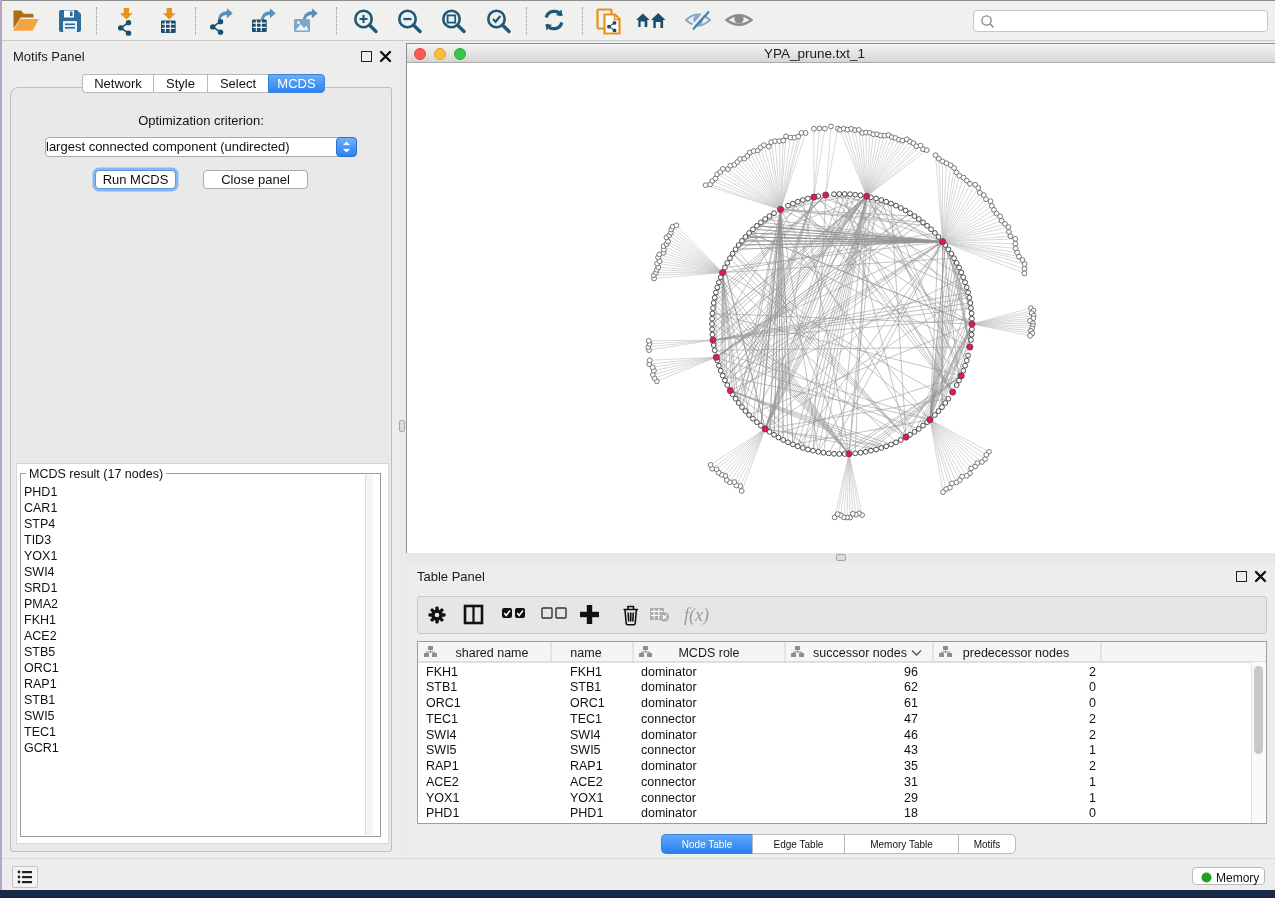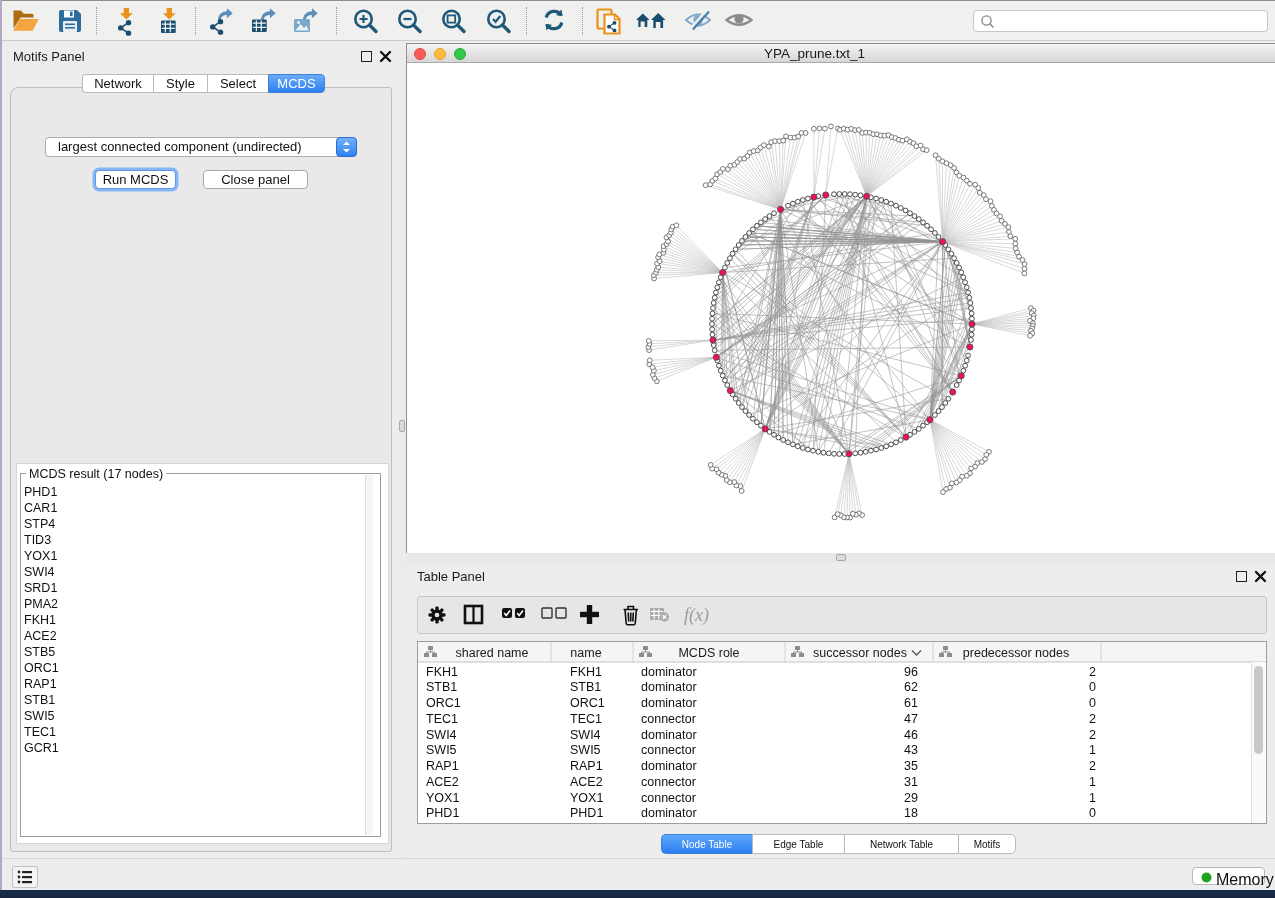--- a/index.html
+++ b/index.html
@@ -16,21 +16,21 @@
 .wbtn{position:absolute;width:11px;height:11px}
 .sq{border:1.6px solid #222}
 
 .tabbar{position:absolute;display:flex;height:19px;font-size:13px;z-index:3}
 .tab{background:#fff;border:1px solid #b9b9b9;border-right:none;color:#111;display:flex;align-items:center;justify-content:center}
 .tab.first{border-radius:4px 0 0 4px}
 .tab.last{border-right:1px solid #b9b9b9;border-radius:0 4px 4px 0}
 .tab.sel{background:linear-gradient(#6aacf9,#2c80f1);color:#fff;border-color:#3c82d8}
 #subpanel{left:8px;top:45px;width:382px;height:765px;background:#e9e9e9;border:1px solid #bfbfbf;border-radius:8px 3px 3px 3px}
 #optlabel{left:0;top:71px;width:398px;text-align:center;font-size:13px;color:#111}
-#combo{left:43px;top:95px;width:312px;height:20px;background:#fff;border:1px solid #ababab;border-radius:4px;font-size:13px;color:#111;line-height:18px;padding-left:12px}
+#combo{left:43px;top:95px;width:312px;height:20px;background:#fff;border:1px solid #ababab;border-radius:4px;font-size:13px;color:#111;line-height:18px;}
 #combocap{left:334px;top:95px;width:21px;height:20px;background:linear-gradient(#70b1fa,#2e81f2);border-radius:4px;border:1px solid #2d6fd0}
 .btn{position:absolute;height:19px;background:#fff;border:1px solid #a9a9a9;border-radius:4px;font-size:13px;color:#111;text-align:center;line-height:17px}
 #runbtn{left:93px;top:128px;width:81px;box-shadow:0 0 0 2.5px #85b7f7;border-color:#5f96e0}
 #closebtn{left:201px;top:128px;width:105px}
 #mcdsbox{left:14px;top:421px;width:373px;height:381px;background:#fff;border:1px solid #d6d6d6}
 #fieldset{left:18px;top:431px;width:361px;height:364px;border:1px solid #9b9b9b;background:#fff}
 #fslegend{left:24px;top:425px;background:#fff;padding:0 3px;font-size:12.5px;color:#111}
 #mcdslist{left:22px;top:442px;font-size:12.5px;color:#111;line-height:16px}
 #innersb{left:363px;top:433px;width:8px;height:360px;background:#f5f5f5;border-left:1px solid #dcdcdc}
 
@@ -47,21 +47,21 @@
 
 #tablepanel{left:406px;top:563px;width:869px;height:295px}
 #ttoolbar{left:11px;top:33px;width:850px;height:38px;background:#e6e6e6;border:1px solid #c9c9c9;border-radius:3px}
 #tbl{left:11px;top:78px;width:850px;height:183px;background:#fff;border:1px solid #9d9d9d}
 #tsb{position:absolute;right:1px;top:20px;width:14px;height:161px;background:#fafafa;border-left:1px solid #e0e0e0}
 #tsbthumb{position:absolute;left:2px;top:4px;width:9px;height:88px;background:#c8c8c8;border-radius:5px}
 .btab{height:20px;font-size:10px;display:flex;align-items:center;justify-content:center;background:#fff;border:1px solid #b9b9b9;border-right:none;color:#111}
 
 #statusbar{left:0;top:858px;width:1275px;height:32px;background:#ededed;border-top:1px solid #d8d8d8}
 #listbtn{left:12px;top:866px;width:26px;height:22px;background:#f4f4f4;border:1px solid #c2c2c2;border-radius:2px}
-#membtn{left:1192px;top:867px;width:73px;height:18px;background:#fff;border:1px solid #b9b9b9;border-radius:4px;font-size:16px;color:#111}
+#membtn{left:1192px;top:867px;width:73px;height:18px;background:#fff;border:1px solid #b9b9b9;border-radius:4px;font-size:12px;color:#111}
 #navy{left:0;top:890px;width:1275px;height:8px;background:#1a2b47}
 
 </style></head><body>
 <div id="toolbar" class="abs">
     <svg class="ticon" style="left:10px;top:7px" width="27" height="26" viewBox="0 0 27 26">
       <path d="M1.5 2.5 h7.5 l2.8 3.2 h8.2 a1.6 1.6 0 0 1 1.6 1.6 V9.5 h-13 L1.5 20.5 Z" fill="#b06a10"></path>
       <path d="M7.8 11 h19 l-6.2 11.8 H1.2 Z" fill="#f2a540"></path>
     </svg>
     <svg class="ticon" style="left:55px;top:7px" width="26" height="26" viewBox="0 0 26 26">
       <path d="M2 4 a2 2 0 0 1 2-2 h16 l4 4 v16 a2 2 0 0 1 -2 2 h-18 a2 2 0 0 1 -2-2 Z" fill="#2d6e9e"></path>
@@ -198,20 +198,21 @@
     <svg class="abs" style="left:377px;top:8px" width="13" height="13" viewBox="0 0 13 13">
       <path d="M2 2 L11 11 M11 2 L2 11" stroke="#111" stroke-width="2.4" stroke-linecap="round"></path>
     </svg>
     <div class="tabbar" style="left:80px;top:32px">
       <div class="tab first" style="width:71px">Network</div>
       <div class="tab" style="width:54px">Style</div>
       <div class="tab" style="width:61px">Select</div>
       <div class="tab last sel" style="width:57px">MCDS</div>
     </div>
     <div id="subpanel" class="abs"></div>
+    <div id="optlabel" class="abs">Optimization criterion:</div>
     <div id="combo" class="abs">largest connected component (undirected)</div>
     <div id="combocap" class="abs"><svg width="19" height="18" viewBox="0 0 19 18">
         <path d="M6 7 L9.5 3.4 L13 7 Z" fill="#fff"></path>
         <path d="M6 11 L9.5 14.6 L13 11 Z" fill="#fff"></path>
       </svg></div>
     <div id="runbtn" class="btn">Run MCDS</div>
     <div id="closebtn" class="btn">Close panel</div>
     <div id="mcdsbox" class="abs"></div>
     <div id="fieldset" class="abs"></div>
     <div id="innersb" class="abs"></div>
@@ -1123,21 +1124,21 @@
         <text x="500" y="154.25" font-size="12.5" fill="#111" text-anchor="end" font-family="Liberation Sans,sans-serif">18</text>
         <text x="678" y="154.25" font-size="12.5" fill="#111" text-anchor="end" font-family="Liberation Sans,sans-serif">0</text>
       </svg>
       <div id="tsb">
         <div id="tsbthumb"></div>
       </div>
     </div>
     <div class="tabbar" style="left:255px;top:271px;height:20px">
       <div class="btab" style="width:91px;border-radius:5px 0 0 5px;background:linear-gradient(#5ea7f9,#2a7ef0);color:#fff;border-color:#3c82d8">Node Table</div>
       <div class="btab" style="width:92px">Edge Table</div>
-      <div class="btab" style="width:114px">Network Table</div>
+      <div class="btab" style="width:114px">Memory Table</div>
       <div class="btab" style="width:58px;border-right:1px solid #b9b9b9;border-radius:0 5px 5px 0">Motifs</div>
     </div>
   </div>
 <div id="statusbar" class="abs"></div>
 <div id="listbtn" class="abs"><svg width="24" height="20" viewBox="0 0 24 20">
       <g fill="#222">
         <circle cx="6" cy="5" r="1.4"></circle>
         <circle cx="6" cy="10" r="1.4"></circle>
         <circle cx="6" cy="15" r="1.4"></circle>
         <rect x="9" y="4" width="10" height="2.2"></rect>

